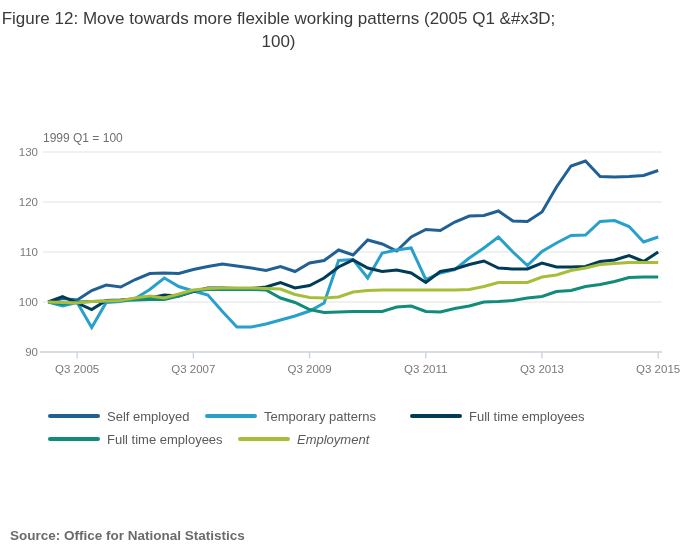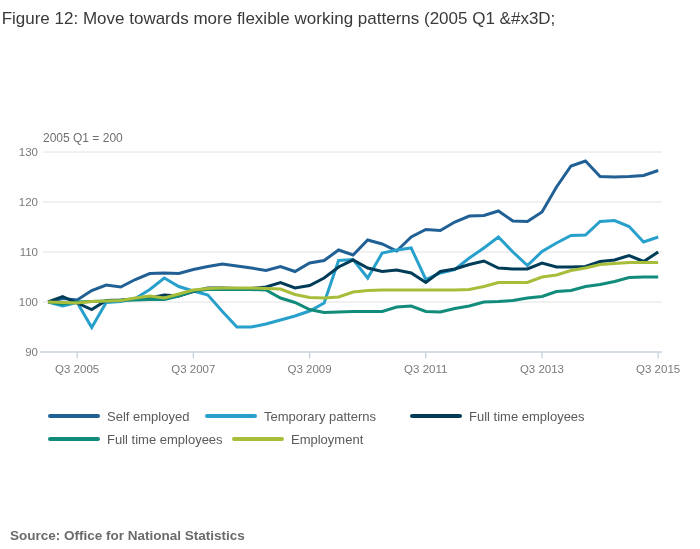--- a/index.html
+++ b/index.html
@@ -56,42 +56,43 @@
       <text x="658.1500000000001" y="373" text-anchor="middle" fill="#7a7a7a" font-size="11.5">Q3 2015</text>
       <polyline points="48.1,302.0 62.6,298.5 77.2,300.0 91.7,290.5 106.2,285.0 120.7,287.0 135.3,279.5 149.8,273.5 164.3,273.0 178.8,273.5 193.3,269.5 207.9,266.5 222.4,264.0 236.9,266.0 251.4,268.0 266.0,270.5 280.5,266.5 295.0,271.5 309.6,263.0 324.1,260.5 338.6,250.0 353.1,255.0 367.7,240.0 382.2,244.0 396.7,251.0 411.2,237.0 425.8,229.5 440.3,230.5 454.8,222.0 469.3,216.0 483.9,215.5 498.4,211.0 512.9,221.0 527.4,221.5 542.0,212.0 556.5,187.0 571.0,166.0 585.5,161.0 600.1,176.5 614.6,177.0 629.1,176.5 643.6,175.5 658.2,170.5" fill="none" stroke="#206095" stroke-width="3"></polyline>
       <polyline points="48.1,302.0 62.6,306.0 77.2,302.5 91.7,327.5 106.2,302.5 120.7,301.5 135.3,298.5 149.8,289.5 164.3,278.0 178.8,286.5 193.3,291.0 207.9,295.0 222.4,311.5 236.9,327.0 251.4,327.0 266.0,324.0 280.5,320.0 295.0,316.0 309.6,311.0 324.1,303.0 338.6,260.5 353.1,259.5 367.7,278.0 382.2,253.0 396.7,250.0 411.2,248.0 425.8,279.5 440.3,273.0 454.8,269.5 469.3,258.0 483.9,248.0 498.4,237.0 512.9,252.0 527.4,265.5 542.0,251.5 556.5,243.0 571.0,235.5 585.5,235.0 600.1,221.5 614.6,220.5 629.1,226.5 643.6,242.0 658.2,237.0" fill="none" stroke="#27a0cc" stroke-width="3"></polyline>
       <polyline points="48.1,302.0 62.6,296.5 77.2,303.0 91.7,309.5 106.2,300.5 120.7,300.0 135.3,299.0 149.8,298.0 164.3,295.0 178.8,296.0 193.3,291.5 207.9,288.0 222.4,288.0 236.9,288.5 251.4,288.5 266.0,287.0 280.5,282.5 295.0,288.0 309.6,285.5 324.1,278.0 338.6,267.0 353.1,260.0 367.7,268.0 382.2,271.5 396.7,270.0 411.2,273.0 425.8,282.5 440.3,271.5 454.8,269.0 469.3,264.5 483.9,261.0 498.4,268.0 512.9,269.0 527.4,269.0 542.0,263.0 556.5,267.0 571.0,267.0 585.5,266.5 600.1,261.5 614.6,260.0 629.1,255.5 643.6,261.5 658.2,252.0" fill="none" stroke="#003c57" stroke-width="3"></polyline>
       <polyline points="48.1,302.0 62.6,304.0 77.2,302.0 91.7,301.5 106.2,301.0 120.7,300.5 135.3,300.0 149.8,299.5 164.3,299.5 178.8,296.0 193.3,291.0 207.9,289.5 222.4,289.5 236.9,289.5 251.4,289.5 266.0,290.0 280.5,298.0 295.0,302.5 309.6,309.5 324.1,312.5 338.6,312.0 353.1,311.5 367.7,311.5 382.2,311.5 396.7,307.0 411.2,306.0 425.8,311.5 440.3,312.0 454.8,308.5 469.3,306.0 483.9,302.0 498.4,301.5 512.9,300.5 527.4,298.0 542.0,296.5 556.5,291.5 571.0,290.5 585.5,286.5 600.1,284.5 614.6,281.5 629.1,277.5 643.6,277.0 658.2,277.0" fill="none" stroke="#118c7b" stroke-width="3"></polyline>
       <polyline points="48.1,302.0 62.6,302.5 77.2,303.0 91.7,301.5 106.2,301.0 120.7,300.5 135.3,298.0 149.8,296.0 164.3,298.0 178.8,294.0 193.3,290.0 207.9,288.5 222.4,288.0 236.9,288.0 251.4,288.0 266.0,288.5 280.5,289.0 295.0,294.5 309.6,297.5 324.1,298.0 338.6,297.0 353.1,292.0 367.7,290.5 382.2,290.0 396.7,290.0 411.2,290.0 425.8,290.0 440.3,290.0 454.8,290.0 469.3,289.5 483.9,286.5 498.4,282.5 512.9,282.5 527.4,282.5 542.0,277.0 556.5,275.0 571.0,270.5 585.5,268.0 600.1,264.5 614.6,263.5 629.1,262.5 643.6,262.5 658.2,262.5" fill="none" stroke="#a8bd3a" stroke-width="3"></polyline>
     </svg>
 
   <div class="title">
     <div>Figure 12: Move towards more flexible working patterns (2005 Q1 &amp;#x3D;</div>
+    <div>100)</div>
   </div>
 
-  <div class="subtitle">2005 Q1 = 200</div>
+  <div class="subtitle">1999 Q1 = 100</div>
 
   <div class="legend">
       <span class="legend-item" style="left: 48px; top: 408px;">
         <span class="swatch" style="background: rgb(32, 96, 149);"></span>
         <span class="legend-label">Self employed</span>
       </span>
       <span class="legend-item" style="left: 205px; top: 408px;">
         <span class="swatch" style="background: rgb(39, 160, 204);"></span>
         <span class="legend-label">Temporary patterns</span>
       </span>
       <span class="legend-item" style="left: 410px; top: 408px;">
         <span class="swatch" style="background: rgb(0, 60, 87);"></span>
         <span class="legend-label">Full time employees</span>
       </span>
       <span class="legend-item" style="left: 48px; top: 431px;">
         <span class="swatch" style="background: rgb(17, 140, 123);"></span>
         <span class="legend-label">Full time employees</span>
       </span>
-      <span class="legend-item" style="left: 232px; top: 431px;">
+      <span class="legend-item" style="left: 238px; top: 431px; font-style: italic;">
         <span class="swatch" style="background: rgb(168, 189, 58);"></span>
         <span class="legend-label">Employment</span>
       </span>
     </div>
 
   <div class="source">Source: Office for National Statistics</div>
 
 </div>
 
 </body></html>

